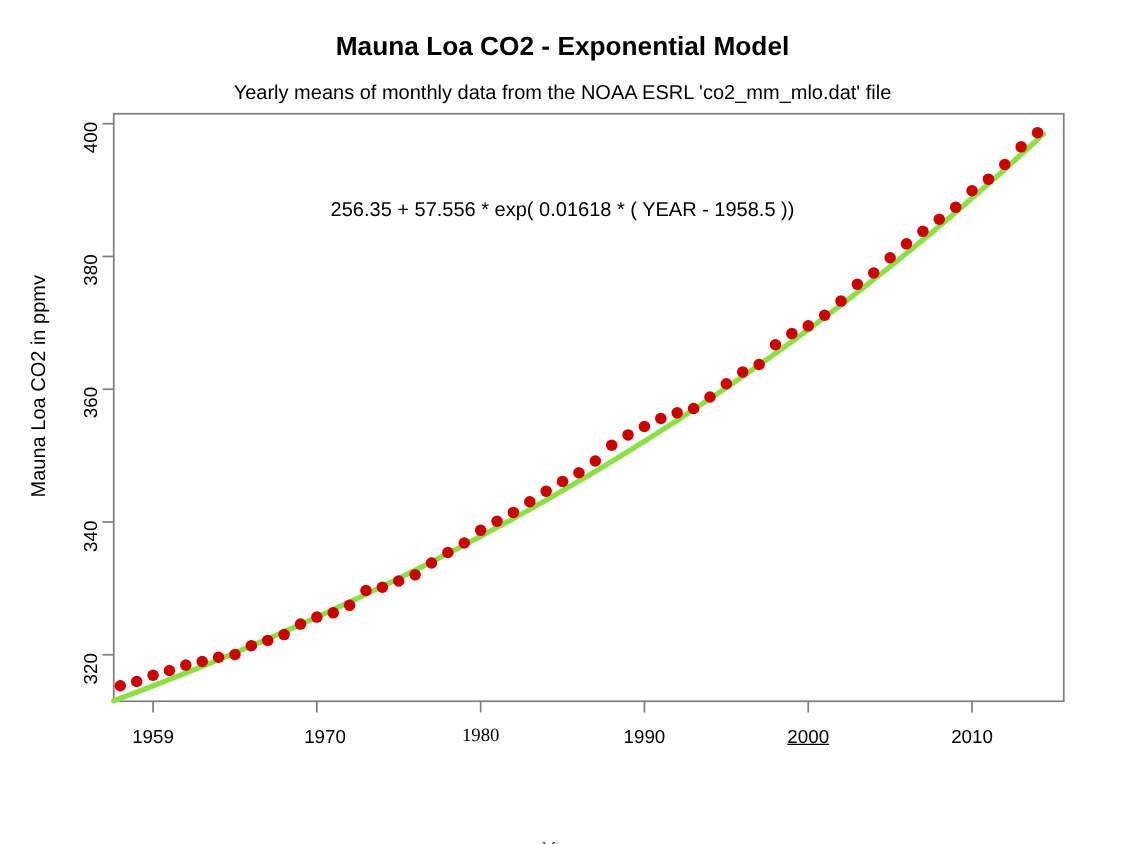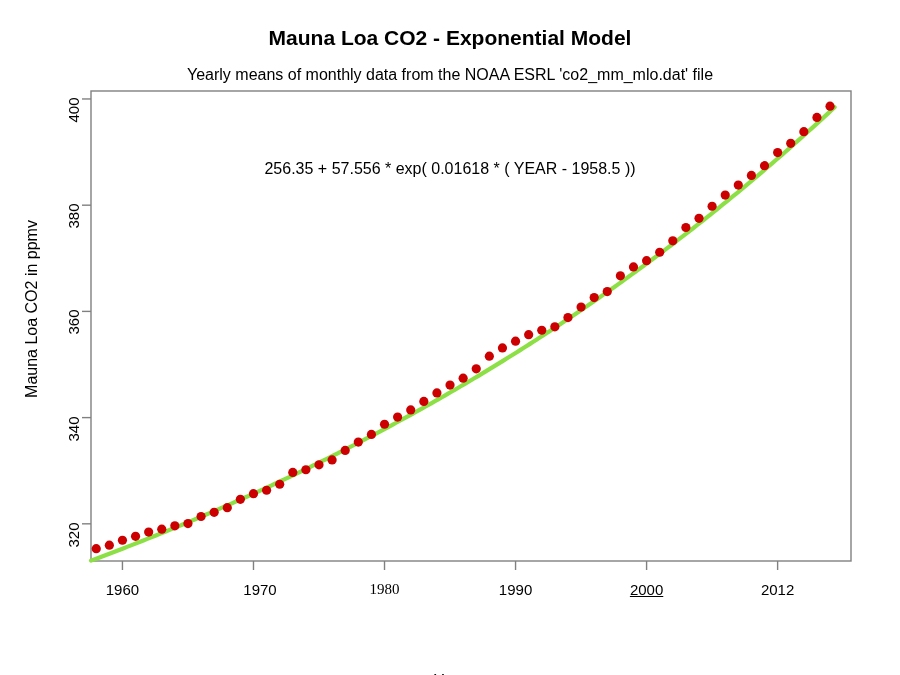--- a/index.html
+++ b/index.html
@@ -172,26 +172,26 @@
         <circle cx="764.52" cy="165.72" r="4.6" fill="#CC0000" stroke="none"></circle>
         <circle cx="777.62" cy="152.60" r="4.6" fill="#CC0000" stroke="none"></circle>
         <circle cx="790.72" cy="143.31" r="4.6" fill="#CC0000" stroke="none"></circle>
         <circle cx="803.83" cy="131.63" r="4.6" fill="#CC0000" stroke="none"></circle>
         <circle cx="816.93" cy="117.45" r="4.6" fill="#CC0000" stroke="none"></circle>
         <circle cx="830.03" cy="106.14" r="4.6" fill="#CC0000" stroke="none"></circle>
       </g>
   </svg>
 
   <div id="tick-labels">
-      <div class="xtick-label" style="left: 122.448px; top: 581px;">1960</div>
+      <div class="xtick-label" style="left: 122.448px; top: 581px;">1959</div>
       <div class="xtick-label" style="left: 260px; top: 581px;">1970</div>
       <div class="xtick-label" style="left: 384.517px; top: 581px; font-family: Liberation Serif, serif;">1980</div>
       <div class="xtick-label" style="left: 515.552px; top: 581px;">1990</div>
       <div class="xtick-label" style="left: 646.586px; top: 581px; text-decoration: underline;">2000</div>
-      <div class="xtick-label" style="left: 777.621px; top: 581px;">2012</div>
+      <div class="xtick-label" style="left: 777.621px; top: 581px;">2010</div>
       <div class="ytick-label" style="left: 1px; top: 513.825px; width: 72px;">320</div>
       <div class="ytick-label" style="left: 1px; top: 407.61px; width: 72px;">340</div>
       <div class="ytick-label" style="left: 1px; top: 301.395px; width: 72px;">360</div>
       <div class="ytick-label" style="left: 1px; top: 195.181px; width: 72px;">380</div>
       <div class="ytick-label" style="left: 1px; top: 88.9661px; width: 72px;">400</div>
     </div>
 
 </div>
 
 </body></html>

